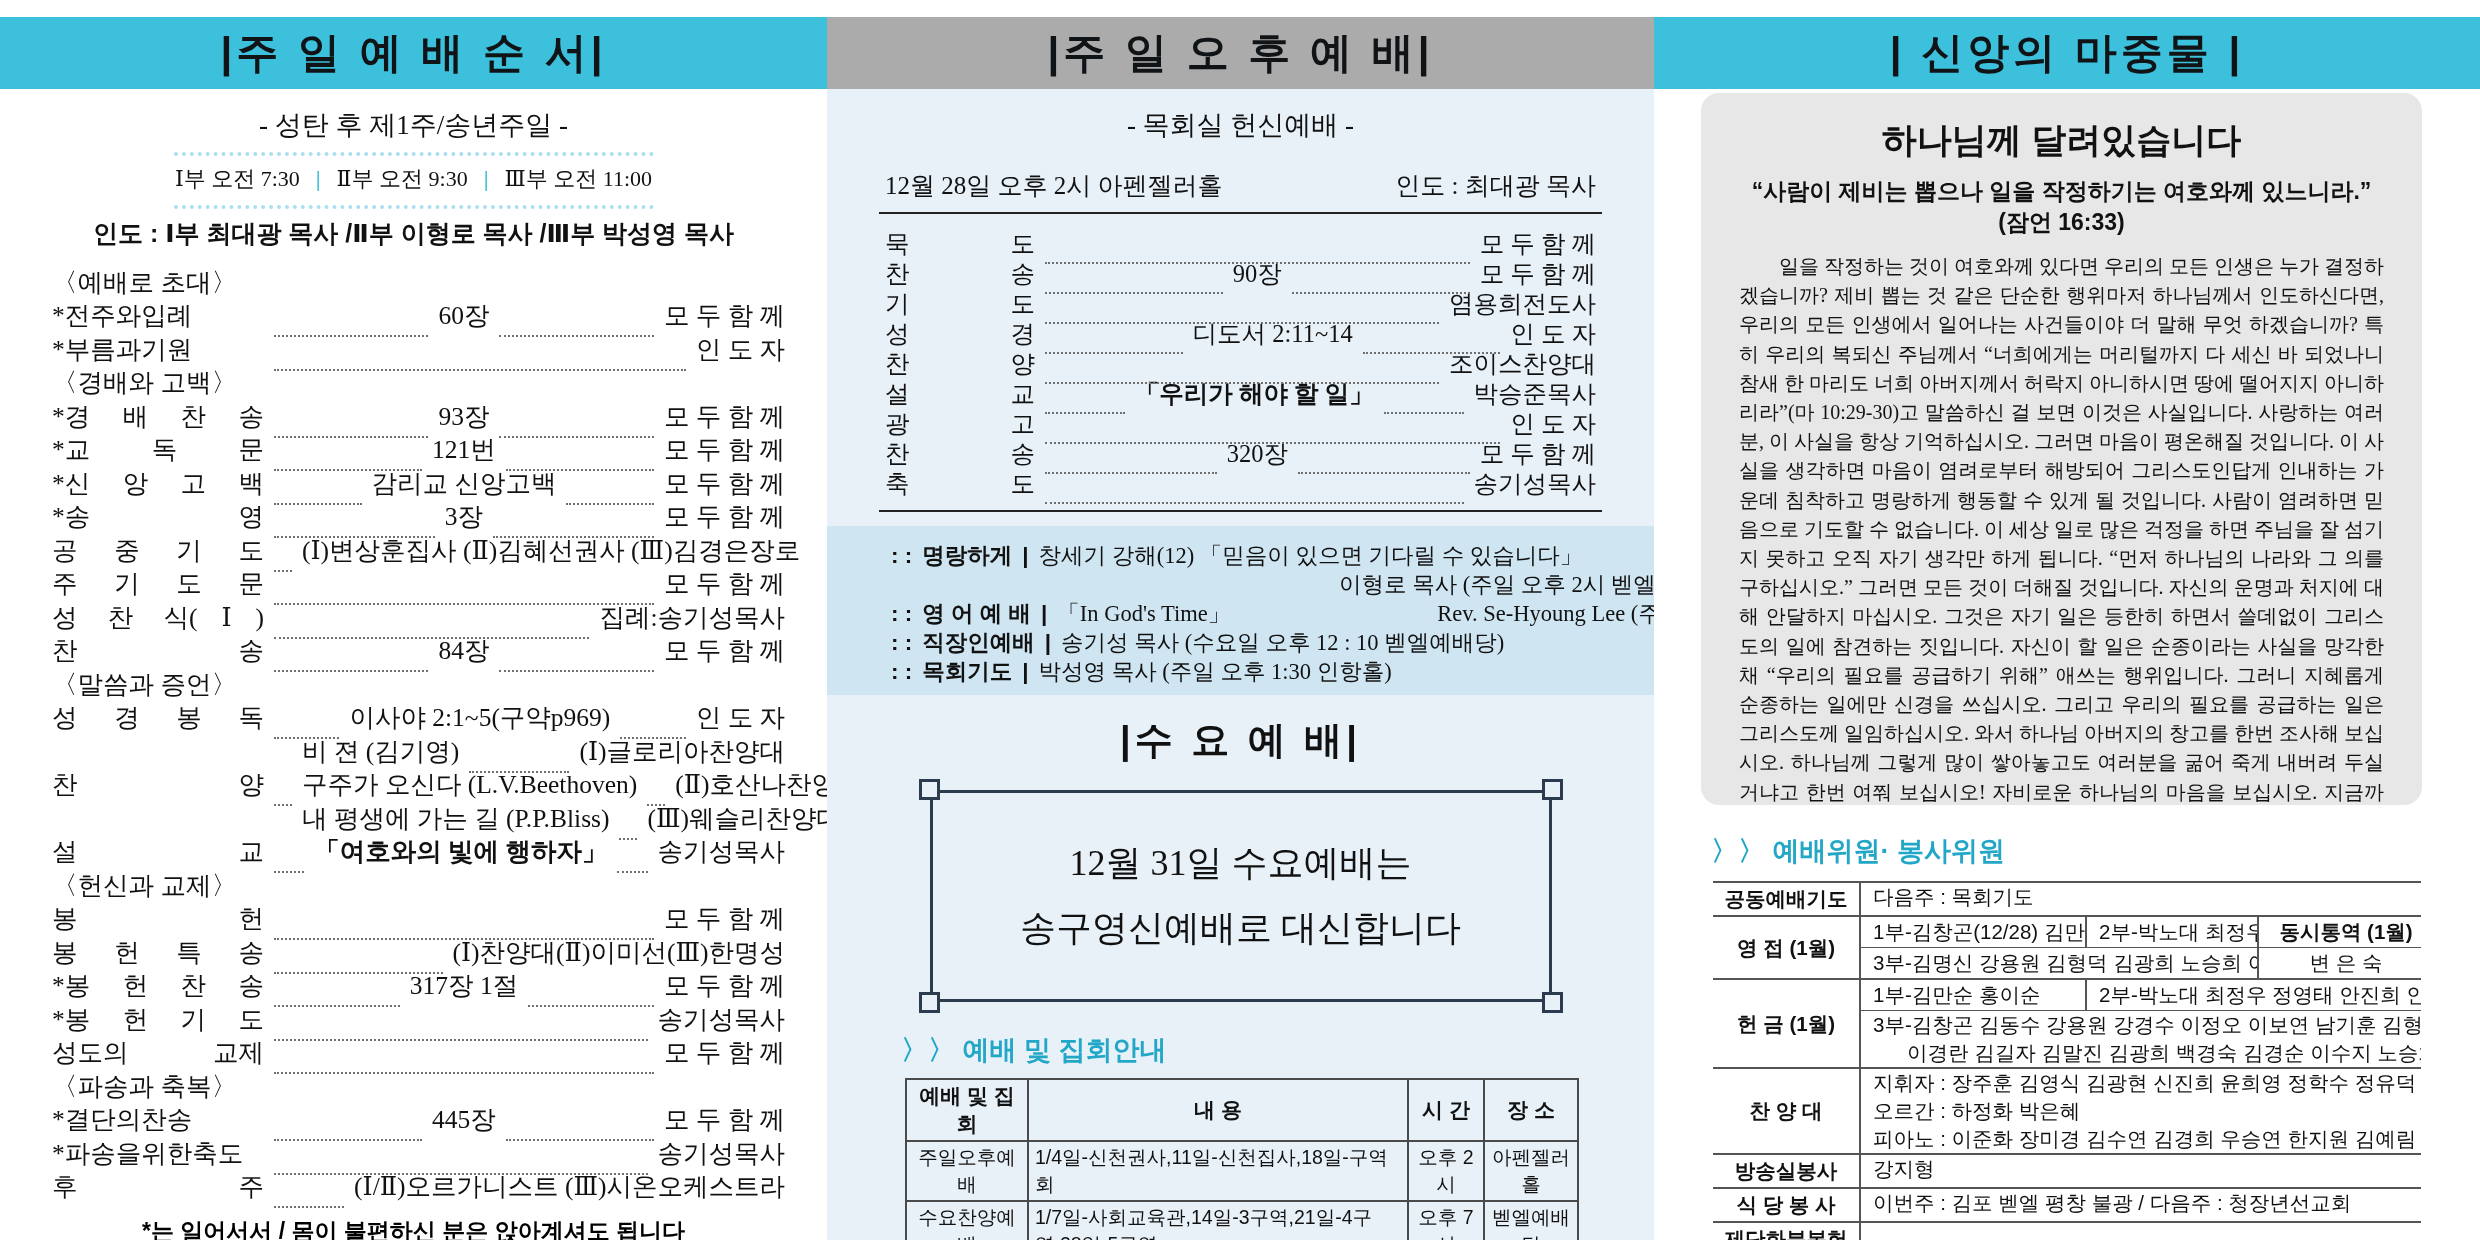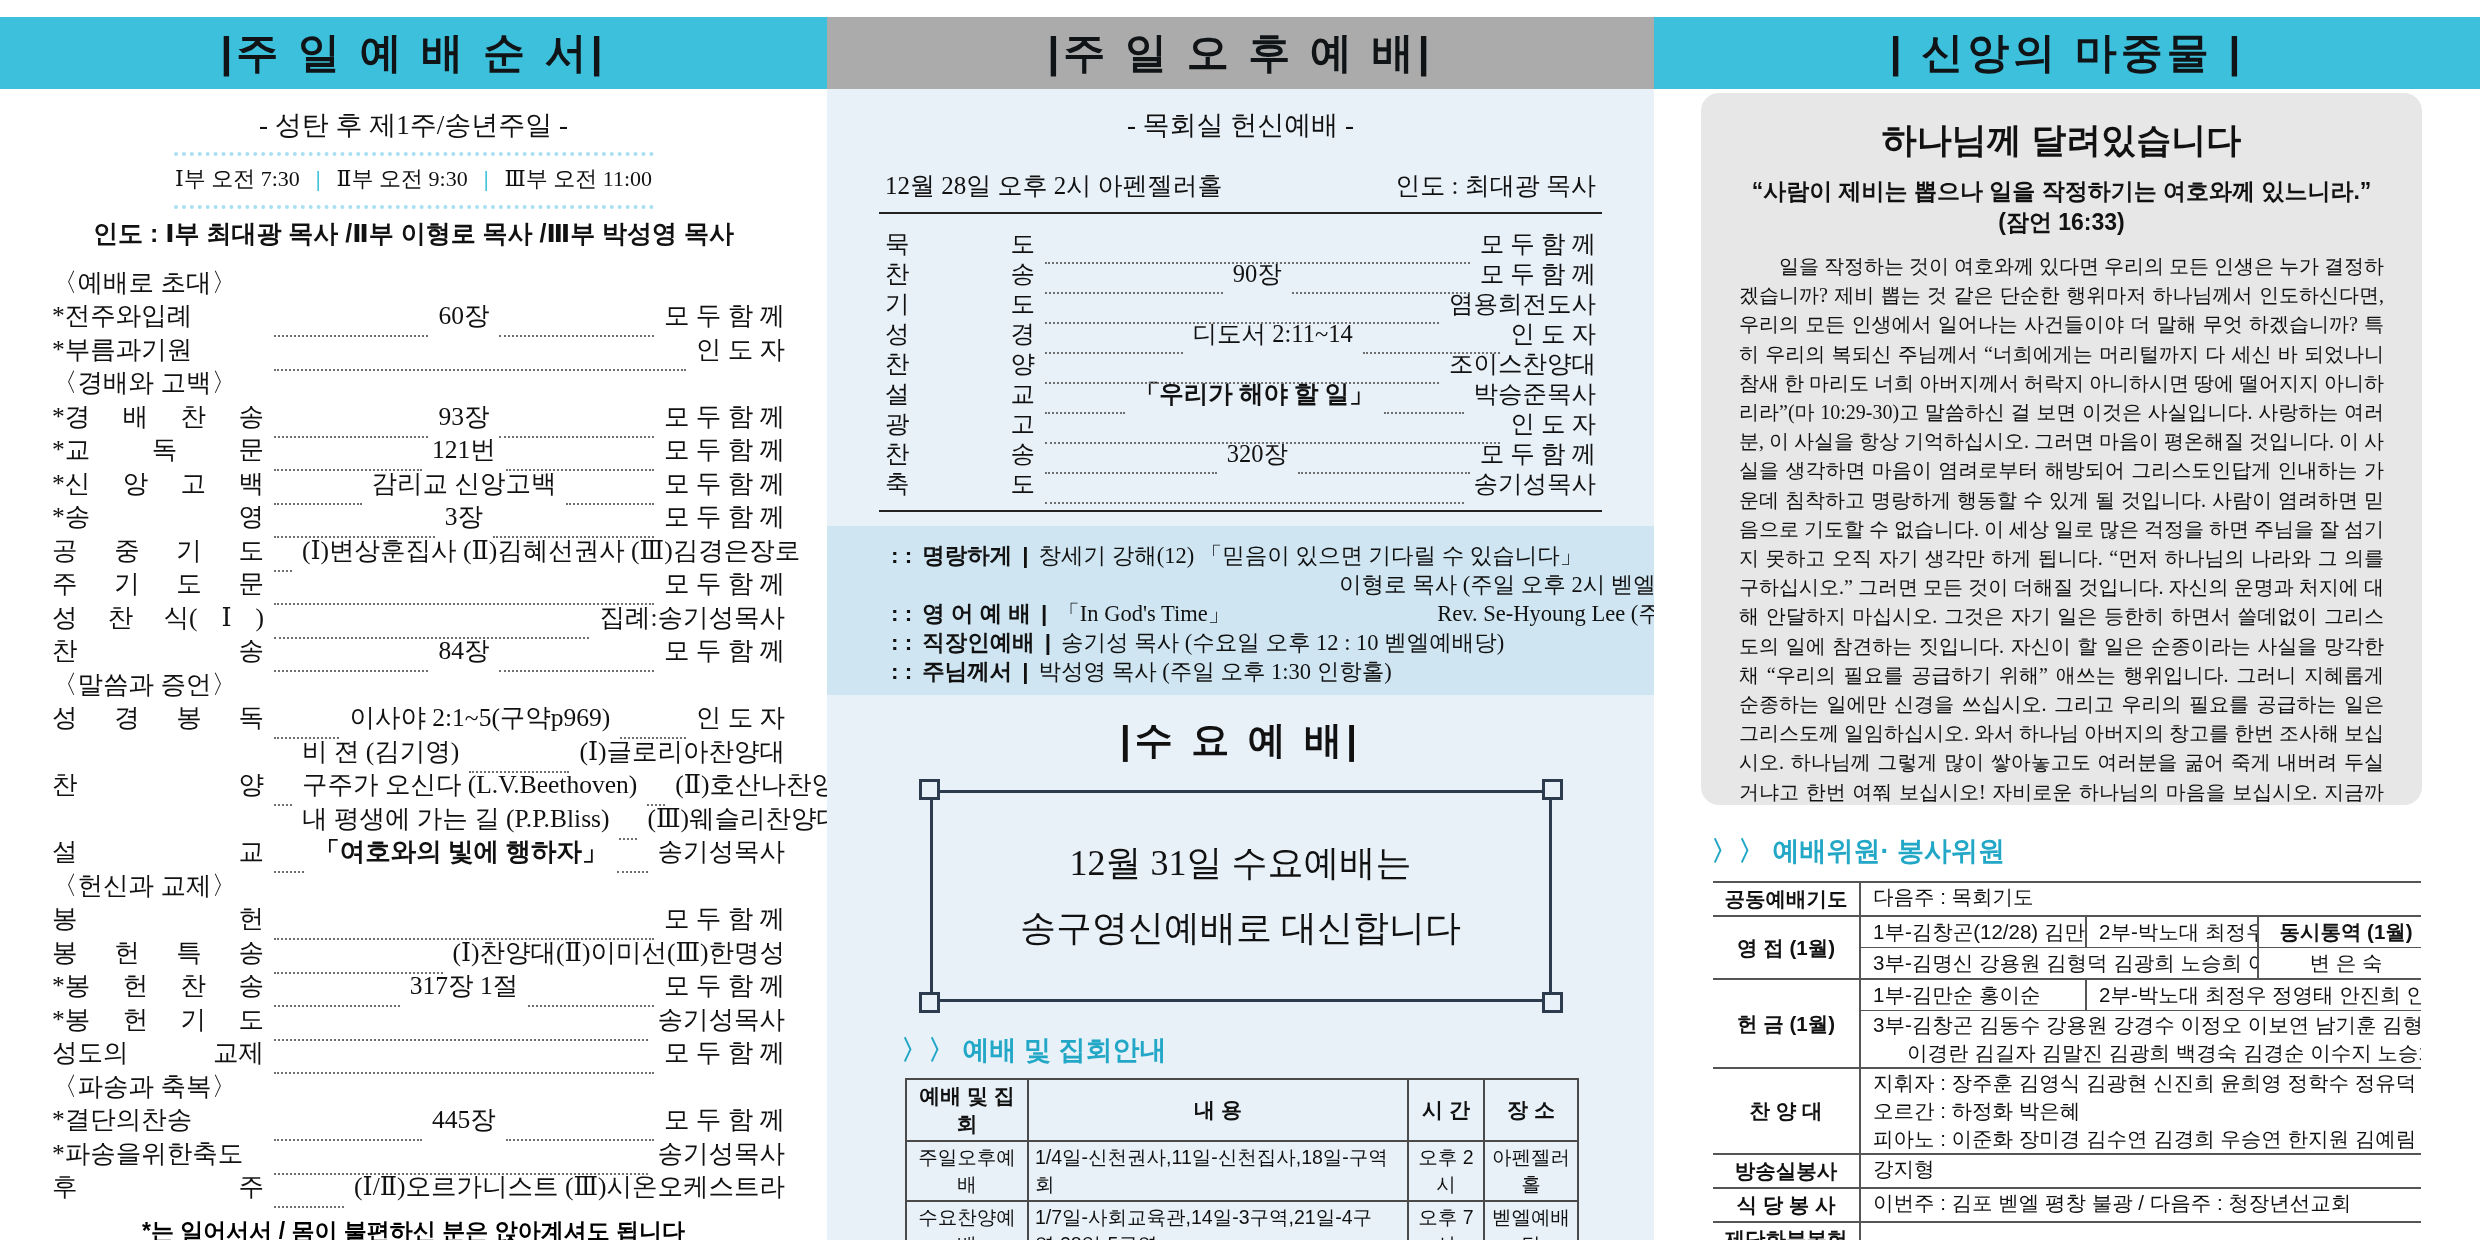--- a/index.html
+++ b/index.html
@@ -337,21 +337,21 @@
           <span class="ntxt serif">Rev. Se-Hyoung Lee (주일 오후 2시 본당)</span>
         </div>
       <div class="nline">
           <span class="npre">: :</span>
           <span class="nlbl">직장인예배</span>
           <span class="nbar">|</span>
           <span class="ntxt serif">송기성 목사 (수요일 오후 12 : 10 벧엘예배당)</span>
         </div>
       <div class="nline">
           <span class="npre">: :</span>
-          <span class="nlbl">주님께서</span>
+          <span class="nlbl">목회기도</span>
           <span class="nbar">|</span>
           <span class="ntxt serif">박성영 목사 (주일 오후 1:30 인항홀)</span>
         </div>
     </div>
 
     <div class="wedtitle">|수 요 예 배|</div>
     <div class="frame serif">
       <span class="cnr tl"></span>
       <span class="cnr tr"></span>
       <span class="cnr bl"></span>

